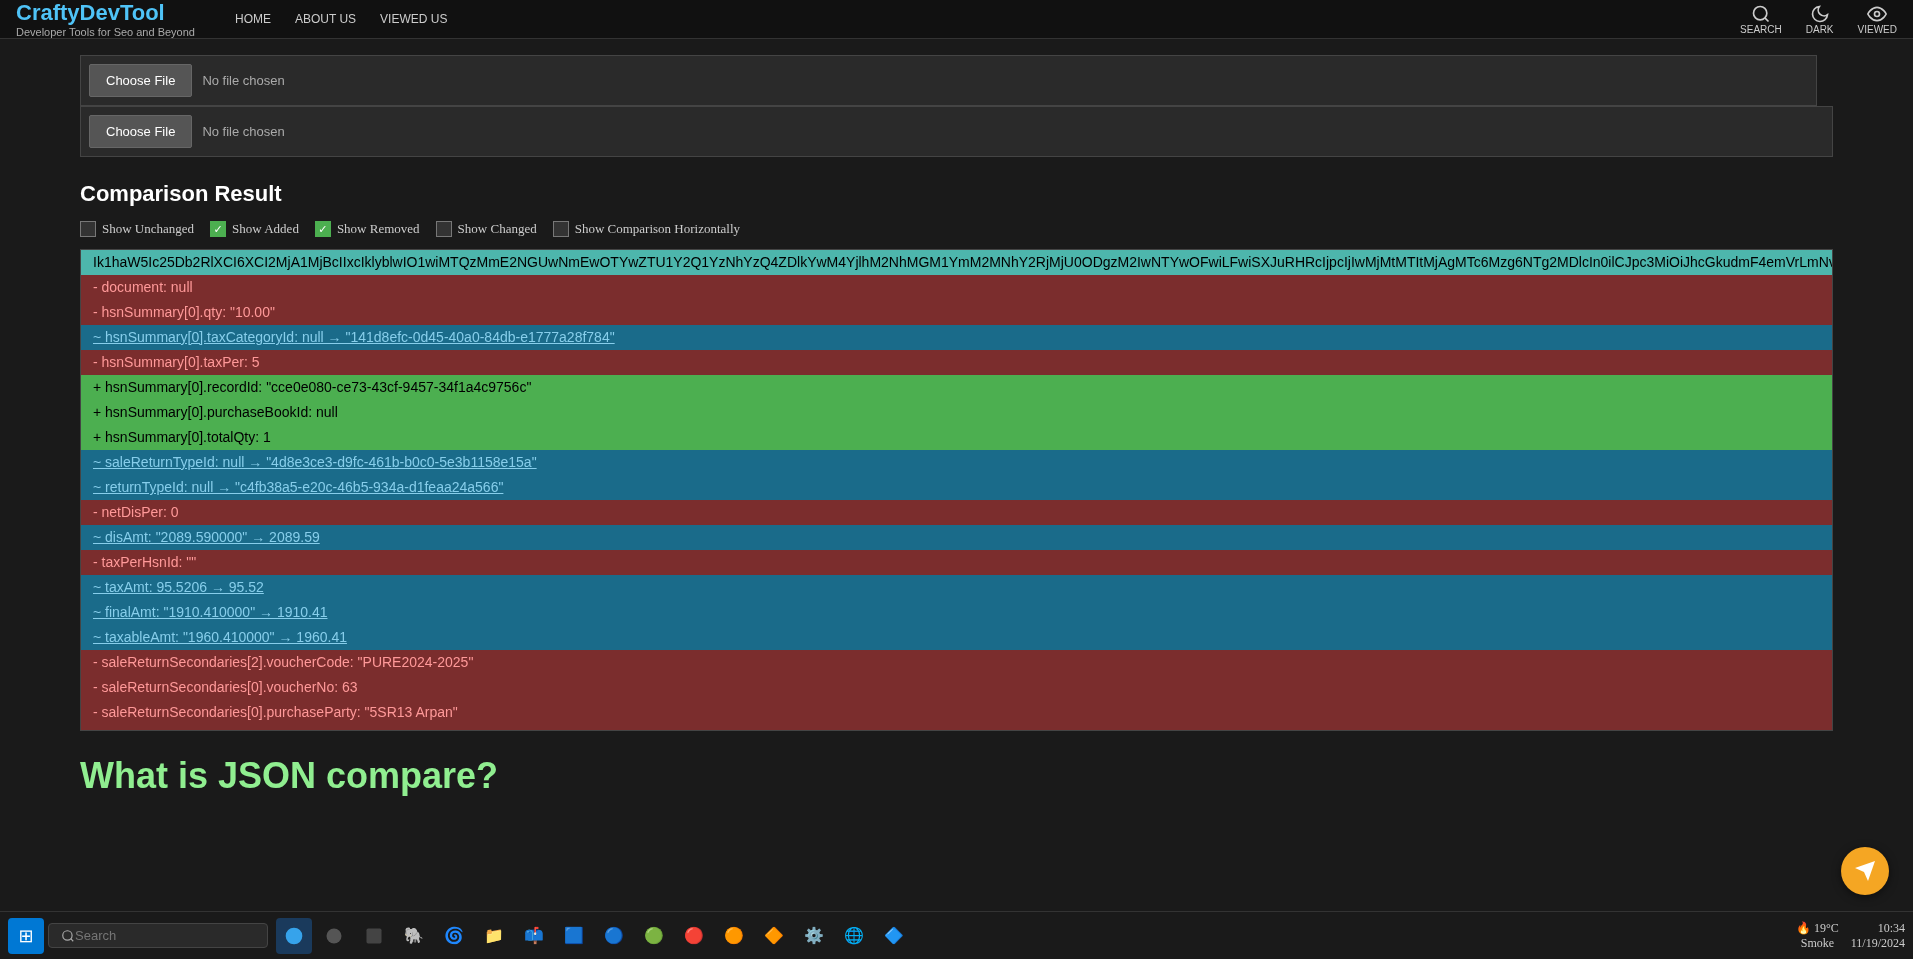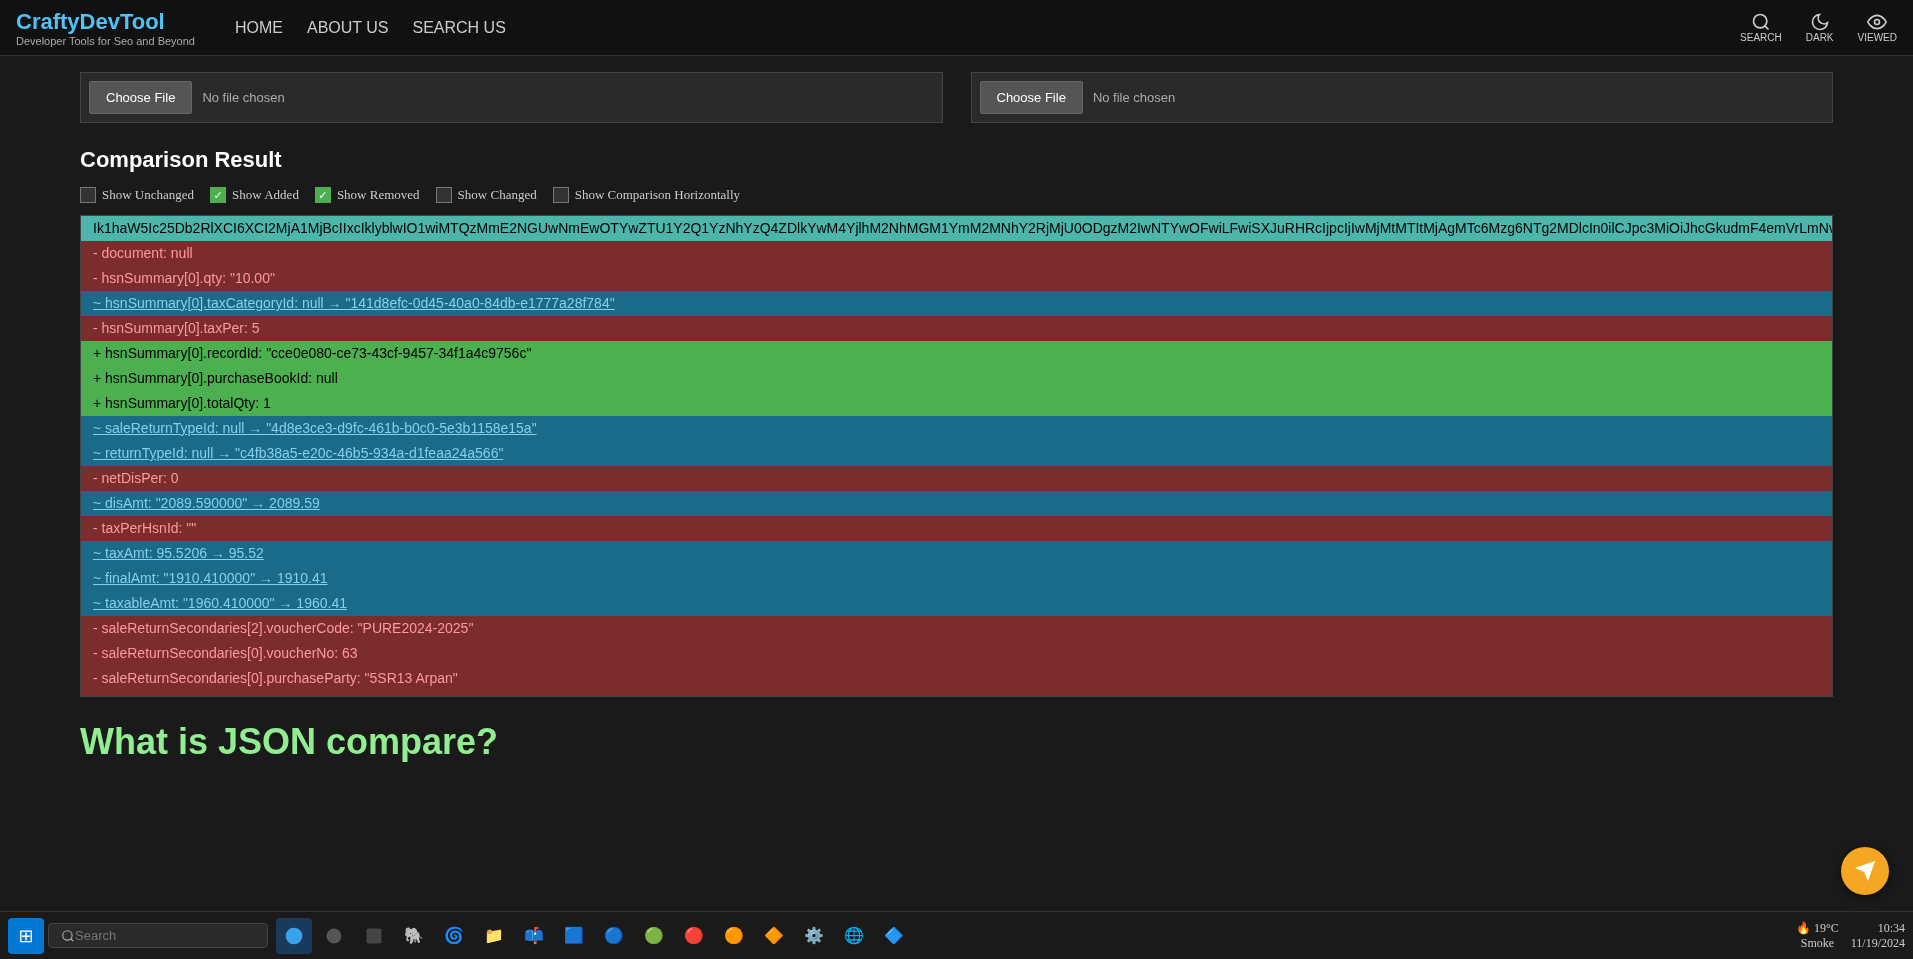--- a/index.html
+++ b/index.html
@@ -4,42 +4,43 @@
   <style>
     * { margin: 0; padding: 0; box-sizing: border-box; }
     body { background: #1a1a1a; color: #ccc; font-family: Arial, sans-serif; font-size: 14px; width: 1913px; min-height: 959px; overflow-x: hidden; }
 
     
     .navbar {
       background: #111;
       display: flex;
       align-items: center;
       padding: 0 16px;
-      height: 56px;
+      height: 39px;
       border-bottom: 1px solid #333;
     }
     .navbar-brand { display: flex; flex-direction: column; margin-right: 40px; }
     .brand-title { color: #fff; font-size: 22px; font-weight: bold; }
     .brand-title span { color: #4fc3f7; }
     .brand-subtitle { color: #aaa; font-size: 11px; }
     .nav-links { display: flex; gap: 24px; }
-    .nav-link { color: #ccc; text-decoration: none; font-size: 16px; font-weight: 500; padding: 4px 0; }
+    .nav-link { color: #ccc; text-decoration: none; font-size: 12px; font-weight: 500; padding: 4px 0; }
     .nav-right { margin-left: auto; display: flex; gap: 24px; align-items: center; }
     .nav-icon-btn { display: flex; flex-direction: column; align-items: center; color: #ccc; font-size: 10px; cursor: pointer; }
     .nav-icon-btn svg { width: 20px; height: 20px; fill: none; stroke: #ccc; stroke-width: 2; }
 
     
     .main-content { padding: 0 80px 40px 80px; background: #1a1a1a; }
 
     
     .file-inputs-row {
       display: flex;
-      gap: 12px;
+      gap: 0;
       margin-bottom: 24px;
       padding-top: 16px;
+      flex-direction: column;
     }
     .file-input-group {
       flex: 1;
       display: flex;
       align-items: center;
       background: #2a2a2a;
       border: 1px solid #444;
       padding: 8px;
     }
     .file-input-group:first-child { margin-right: 16px; }
@@ -188,21 +189,21 @@
 <nav class="navbar">
   <div class="navbar-brand">
     <span class="brand-title">
       <span>CraftyDev</span><span style="color:#4fc3f7">Tool</span>
     </span>
     <span class="brand-subtitle">Developer Tools for Seo and Beyond</span>
   </div>
   <div class="nav-links">
     <a class="nav-link">HOME</a>
     <a class="nav-link">ABOUT US</a>
-    <a class="nav-link">SEARCH US</a>
+    <a class="nav-link">VIEWED US</a>
   </div>
   <div class="nav-right">
     <div class="nav-icon-btn">
       <svg viewBox="0 0 24 24">
           <circle cx="11" cy="11" r="8"></circle>
           <line x1="21" y1="21" x2="16.65" y2="16.65"></line>
         </svg>
       <span>SEARCH</span>
     </div>
     <div class="nav-icon-btn">

